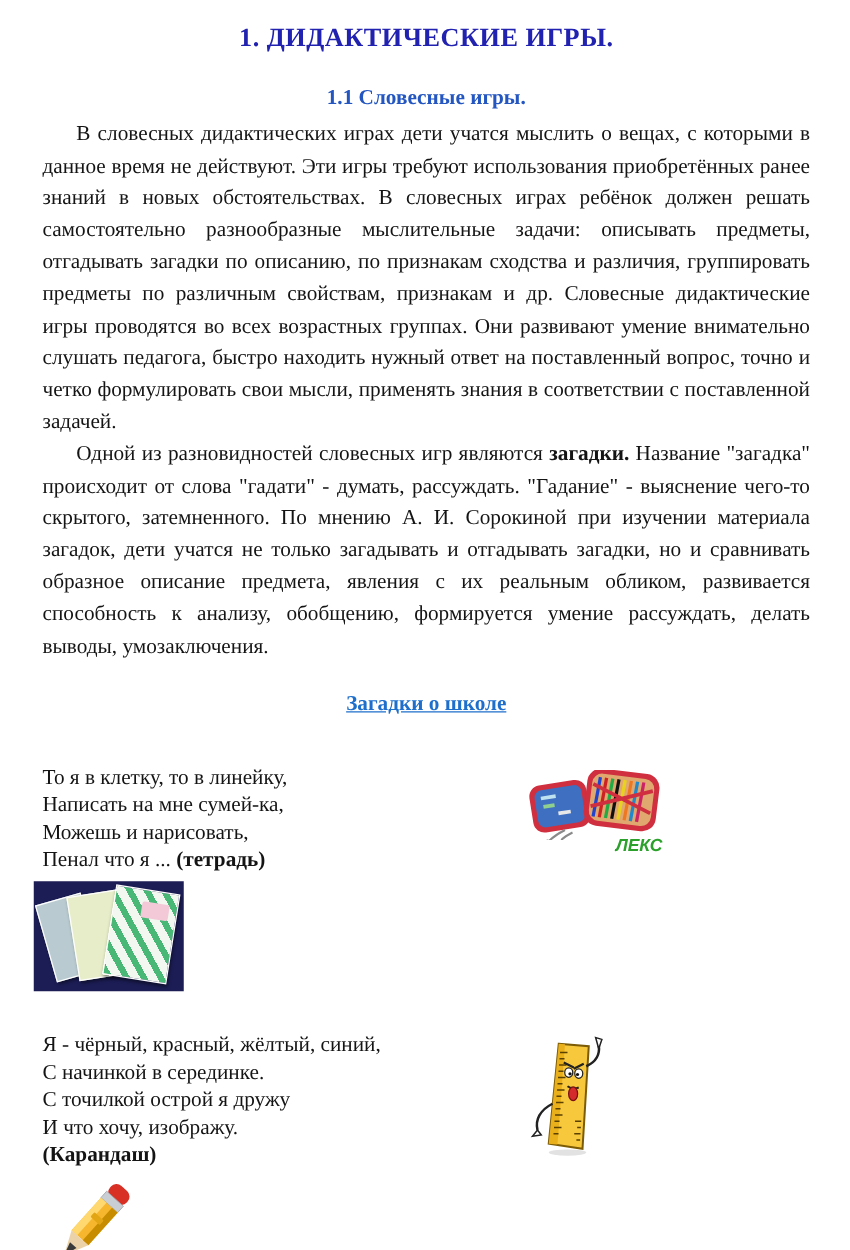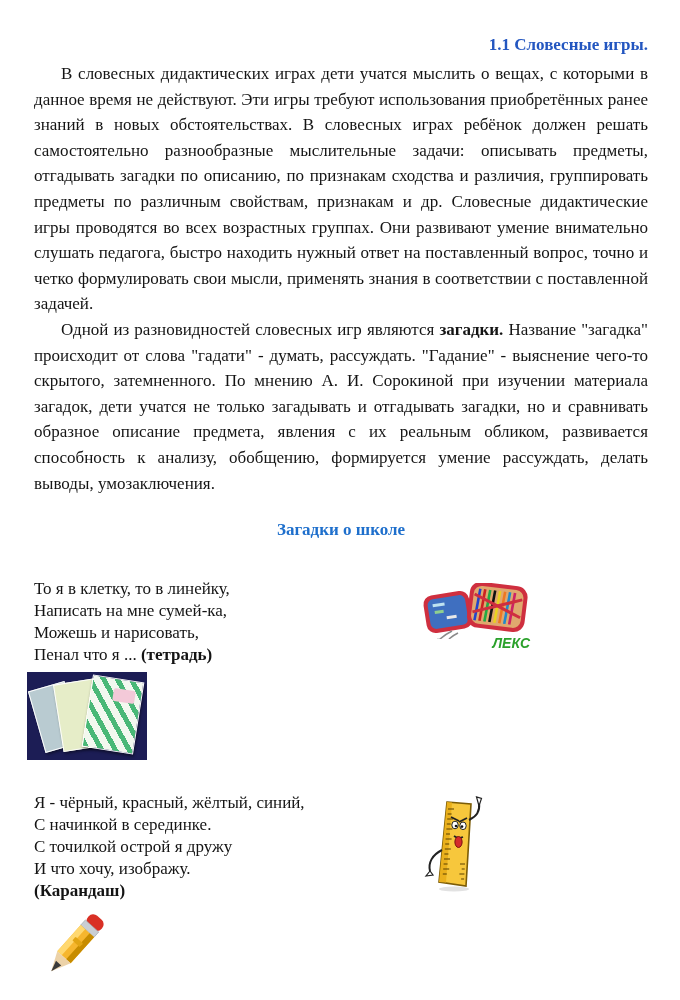--- a/index.html
+++ b/index.html
@@ -2,30 +2,30 @@
 <html><head>
 <meta charset="utf-8">
 <style>
   html,body{margin:0;padding:0;background:#fff;}
   body{width:680px;height:1000px;overflow:hidden;
        font-family:"Liberation Serif", serif;color:#141414;}
   .page{box-sizing:border-box;width:680px;height:1000px;padding:10px 32px 0 34px;}
 
   .title{margin:8px 0 0;text-align:center;font-size:21px;font-weight:bold;
          color:#2222b0;letter-spacing:.4px;}
-  .subtitle{margin:25px 0 6px;text-align:right;font-size:17px;font-weight:bold;
+  .subtitle{margin:25px 0 6px;text-align:center;font-size:17px;font-weight:bold;
          color:#2356c0;}
 
   .body-par{margin:0;font-size:17px;line-height:25.6px;text-align:justify;
          text-indent:27px;}
   .seg-i{}
   .seg-b{font-weight:bold;}
 
   .link-wrap{text-align:center;margin-top:24px;}
-  .link{color:#1e6fcc;font-weight:bold;font-size:17px;cursor:pointer;margin-top:44px;}
+  .link{color:#1e6fcc;font-weight:bold;font-size:17px;text-decoration:underline;cursor:pointer;margin-top:44px;}
 
   .riddle-row{display:flex;margin-top:38px;}
   .riddle-row.row2{margin-top:32px;}
   .col-left{width:388px;}
   .col-right{flex:1;}
   .riddle div{font-size:17px;line-height:22px;white-space:nowrap;}
 
   
   .notebook-photo{position:relative;width:120px;height:88px;background:#1c1d55;
         overflow:hidden;margin:6px 0 0 -7px;}
@@ -45,20 +45,21 @@
 
   svg{display:block;}
   .pencil-svg{margin:4px 0 0 -6px;}
   .ruler-svg{margin:2px 0 0 -4px;}
 </style>
 </head>
 <body>
 
 <div class="page">
 
+  <h1 class="title">1. ДИДАКТИЧЕСКИЕ ИГРЫ.</h1>
   <h2 class="subtitle">1.1 Словесные игры.</h2>
 
   <p class="body-par"><span>В словесных дидактических играх дети учатся мыслить о вещах, с которыми в данное время не действуют. Эти игры требуют использования приобретённых ранее знаний в новых обстоятельствах. В словесных играх ребёнок должен решать самостоятельно разнообразные </span><span class="seg-i">мыслительные задачи:</span><span> описывать предметы, отгадывать загадки по описанию, по признакам сходства и различия, группировать предметы по различным свойствам, признакам и др. Словесные дидактические игры проводятся во всех возрастных группах. Они развивают умение внимательно слушать педагога, быстро находить нужный ответ на поставленный вопрос, точно и четко формулировать свои мысли, применять знания в соответствии с поставленной задачей.</span></p>
   <p class="body-par"><span>Одной из разновидностей словесных игр являются </span><span class="seg-b">загадки.</span><span> Название "загадка" происходит от слова "гадати" - думать, рассуждать. "Гадание" - выяснение чего-то скрытого, затемненного. По мнению А. И. Сорокиной при изучении материала загадок, дети учатся не только загадывать и отгадывать загадки, но и сравнивать образное описание предмета, явления с их реальным обликом, развивается способность к анализу, обобщению, формируется умение рассуждать, делать выводы, умозаключения.</span></p>
 
   <div class="link-wrap">
     <a class="link">Загадки о школе</a>
   </div>
 
   <div class="riddle-row">

